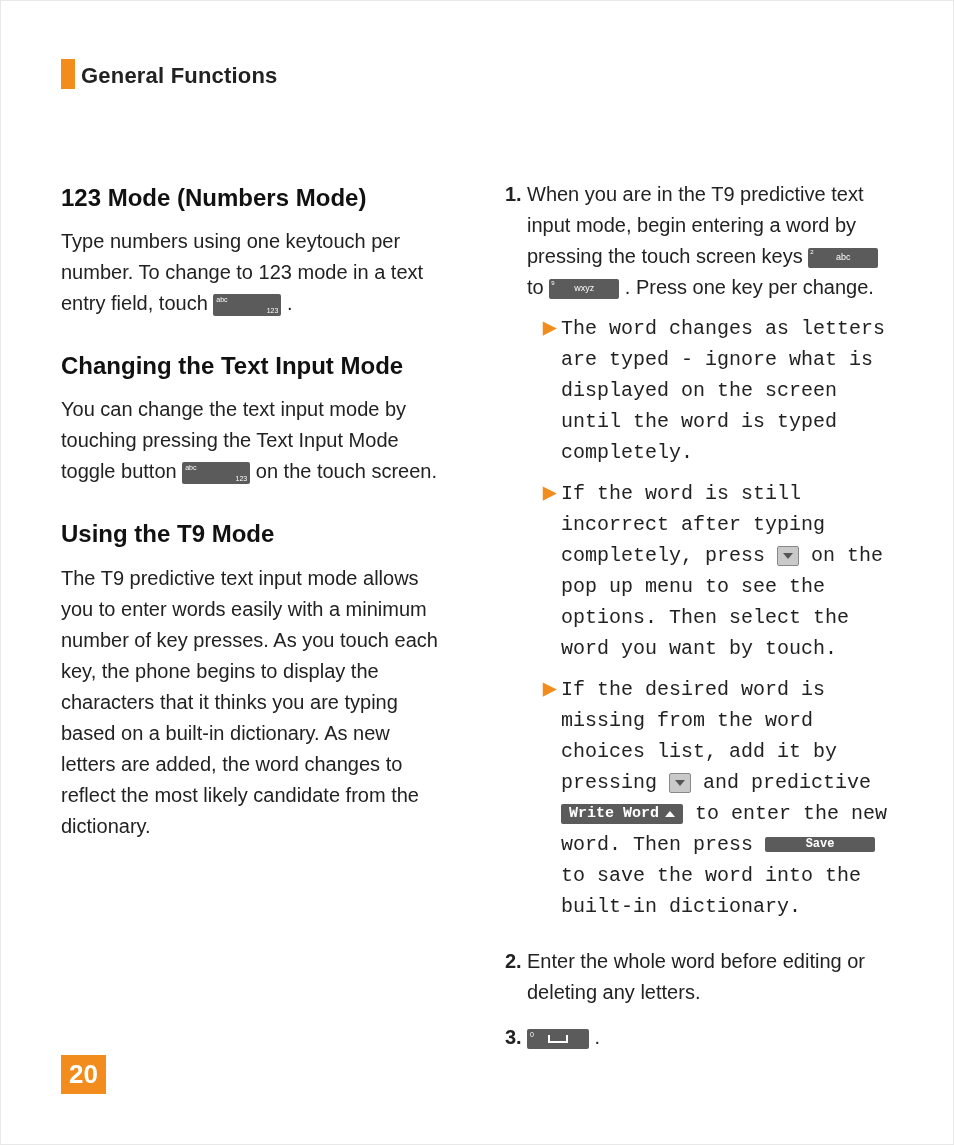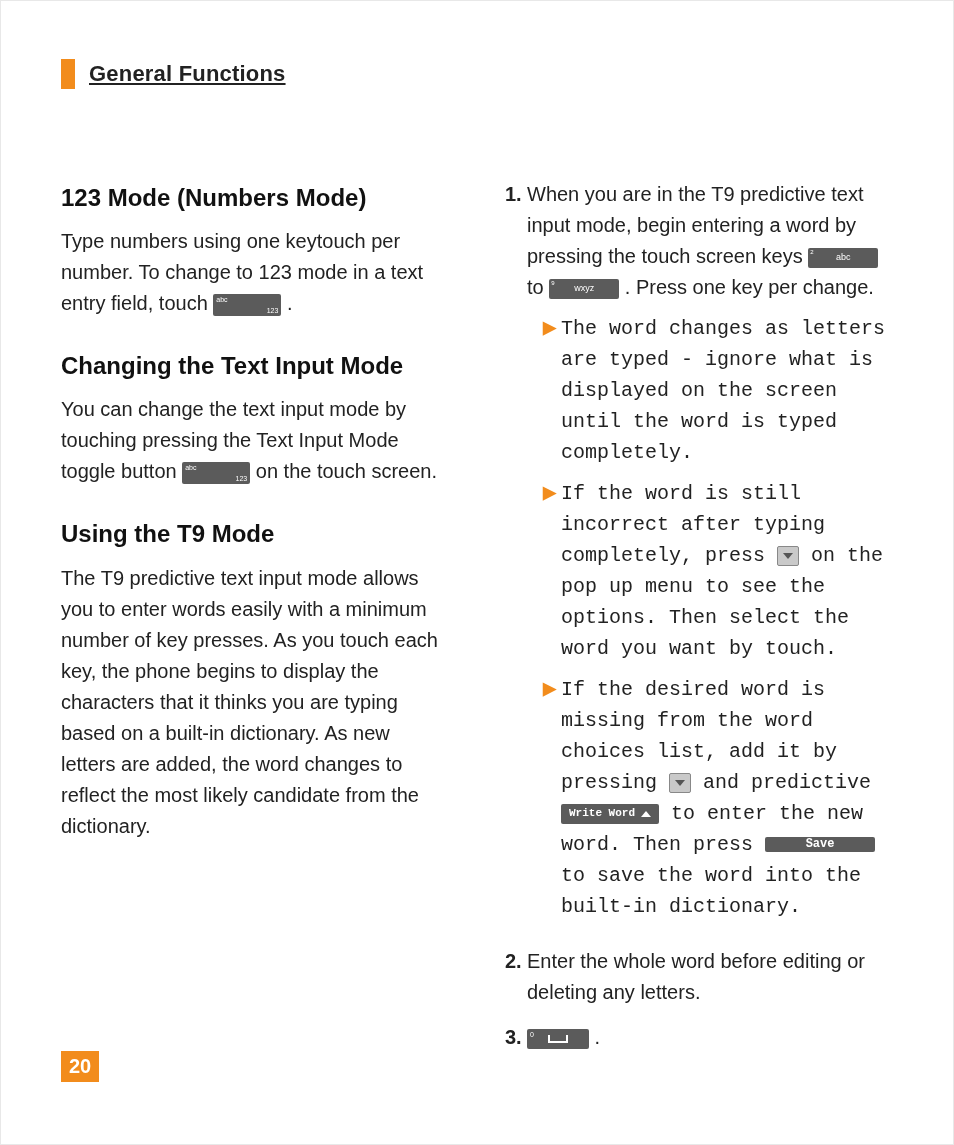--- a/index.html
+++ b/index.html
@@ -13,24 +13,23 @@
     width: 954px;
     height: 1145px;
     box-sizing: border-box;
     padding: 58px 60px 30px 60px;
     position: relative;
     border: 1px solid #e8e8e8;
   }
   
   .header {
     display: flex;
-    align-items: center;
-    gap: 14px;
+    align-items: flex-end;
+    gap: 6px;
     margin-bottom: 90px;
-    text-decoration: underline;
   }
   .header-bar {
     width: 14px;
     height: 30px;
     background: #f28c1c;
   }
   .header-title {
     font-weight: 700;
     font-size: 22px;
     color: #222;
@@ -123,21 +122,21 @@
     border-bottom: 6px solid #fff;
   }
   .btn-wide {
     display: inline-flex;
     align-items: center;
     justify-content: center;
     gap: 6px;
     vertical-align: middle;
     background: #5b5b5b;
     color: #fff;
-    font-size: 11px;
+    font-size: 15px;
     font-weight: 600;
     height: 20px;
     padding: 0 8px;
     border-radius: 2px;
   }
   .btn-save {
     display: inline-flex;
     align-items: center;
     justify-content: center;
     vertical-align: middle;
@@ -165,25 +164,25 @@
   .space-glyph {
     width: 16px;
     height: 6px;
     border: 2px solid #fff;
     border-top: none;
   }
   
   .page-num {
     position: absolute;
     left: 60px;
-    bottom: 62px;
+    bottom: 50px;
     background: #f28c1c;
     color: #fff;
     font-weight: 700;
-    font-size: 20px;
+    font-size: 26px;
     padding: 4px 8px;
   }
 </style>
 </head>
 <body>
 
 <div class="page">
 
   <div class="header">
     <div class="header-bar"></div>

